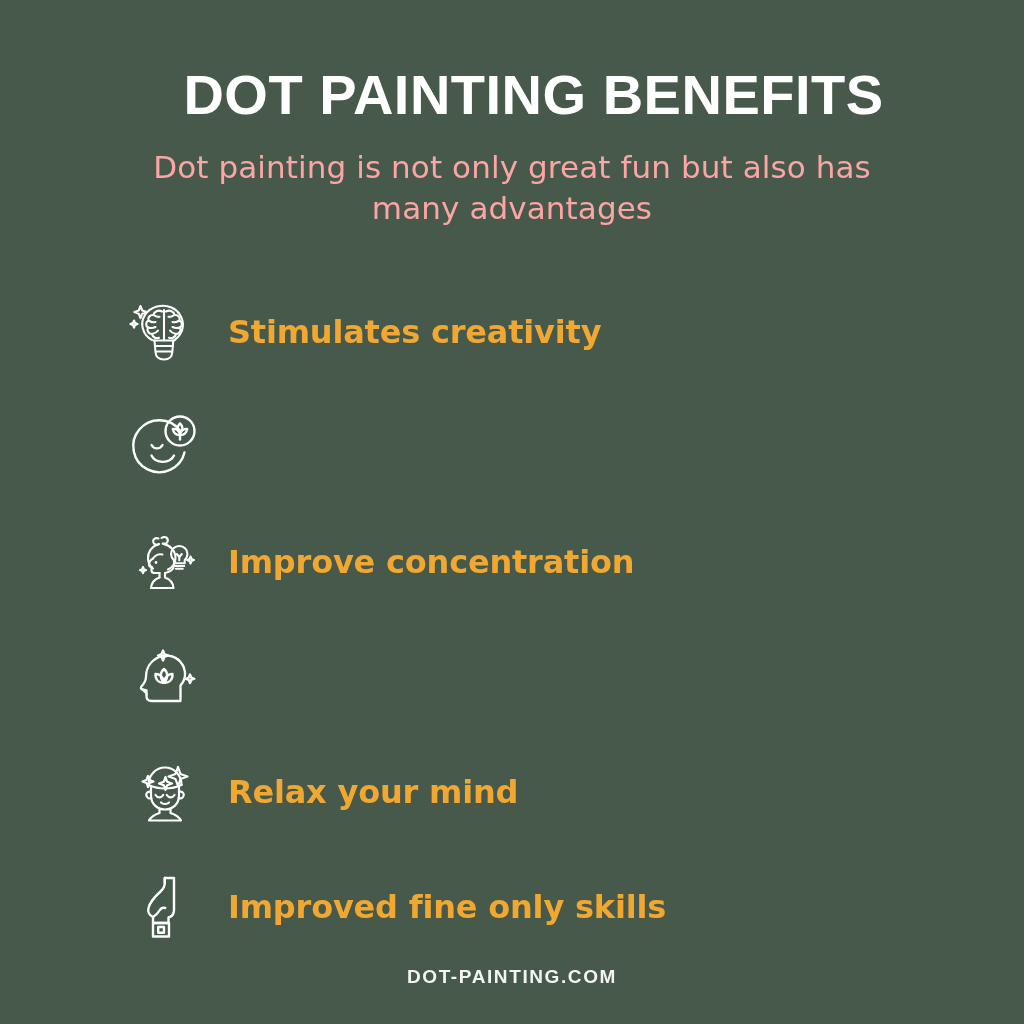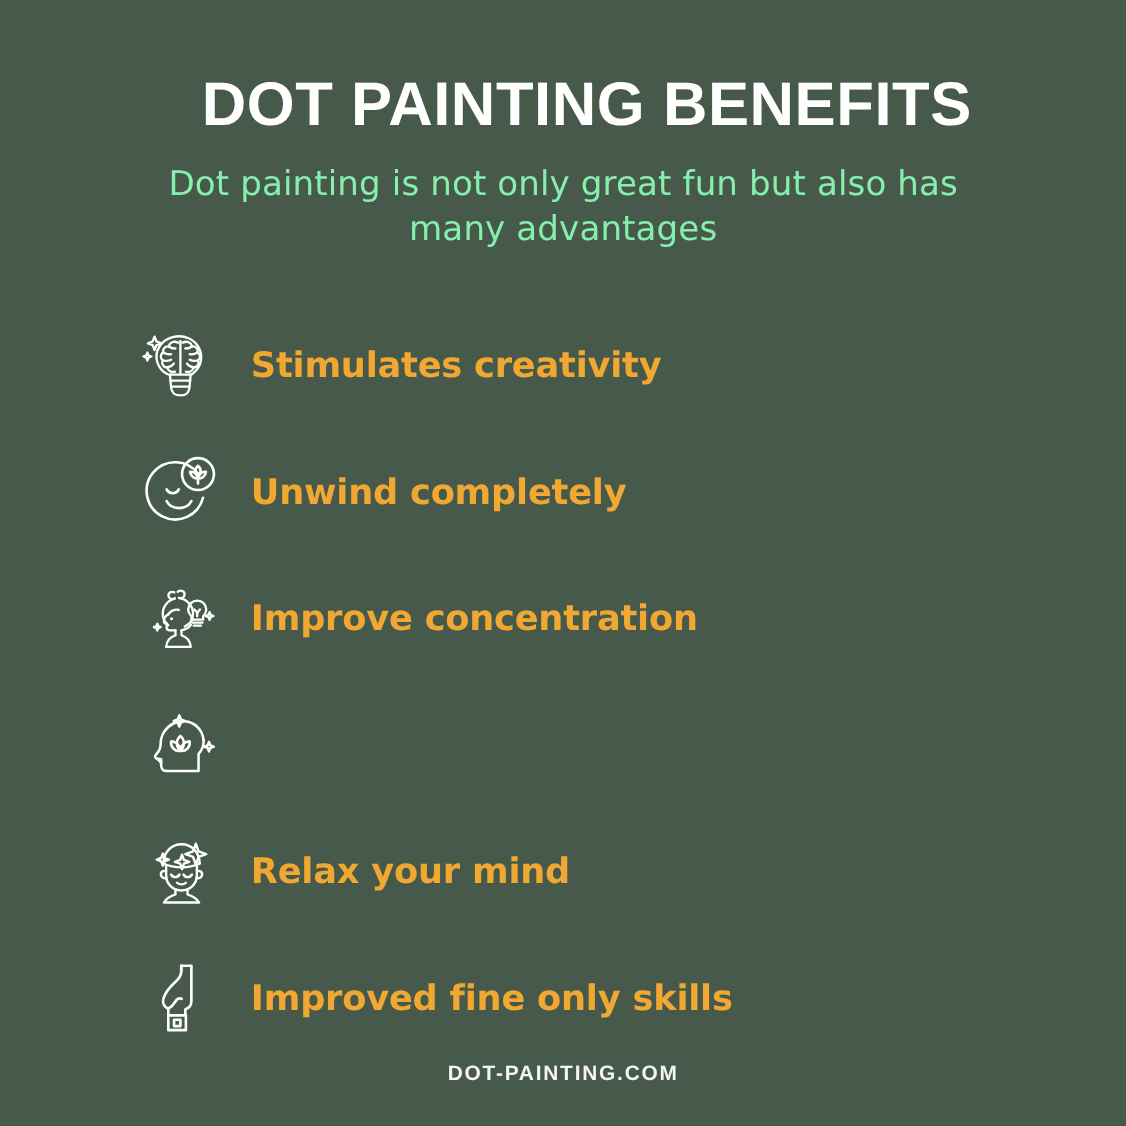--- a/index.html
+++ b/index.html
@@ -41,21 +41,21 @@
     font-size: 56px;
     letter-spacing: 0.5px;
     line-height: 1.05;
     white-space: nowrap;
     margin-left: 43px;
   }
 
   .subtitle {
     margin: 22px auto 0 auto;
     width: 740px;
-    color: #86efac;
+    color: #fca5a5;
     font-family: "DejaVu Sans", sans-serif;
     font-weight: 400;
     font-size: 31px;
     line-height: 1.32;
     letter-spacing: 0.1px;
   }
 
   
   .benefits {
     margin-top: 46px;
@@ -170,21 +170,20 @@
 
           <circle cx="52" cy="21" r="14.5"></circle>
 
           <path d="M52 13.5 C48.8 16.2 48.8 20.4 52 23.1 C55.2 20.4 55.2 16.2 52 13.5 Z"></path>
           <path d="M44.8 19 C45.2 23 48.6 25.6 52.4 24.6 C51.4 20.8 47.9 18.4 44.8 19 Z"></path>
           <path d="M59.2 19 C58.8 23 55.4 25.6 51.6 24.6 C52.6 20.8 56.1 18.4 59.2 19 Z"></path>
 
           <path d="M52 24.6 L52 29.5"></path>
         </svg>
       </span>
-      <span class="benefit-label">Unwind completely</span>
     </div>
 
     <div class="benefit-row">
       <span class="benefit-icon">
         <svg viewBox="0 0 74 74" fill="none" stroke="#ffffff" stroke-width="2.1" stroke-linecap="round" stroke-linejoin="round">
 
           <path d="M30.5 13.5 C27 12.2 24.5 14.5 25.3 17.3 C26 19.6 29 20.4 31 19"></path>
           <path d="M33.5 13 C36.5 10.8 40 12.5 39.8 15.6 C39.6 18 37 19.5 34.8 18.6"></path>
 
           <path d="M31 19 C24 21 19.5 27 20 34 C20.3 38.5 22.5 41.5 25 43.5"></path>

